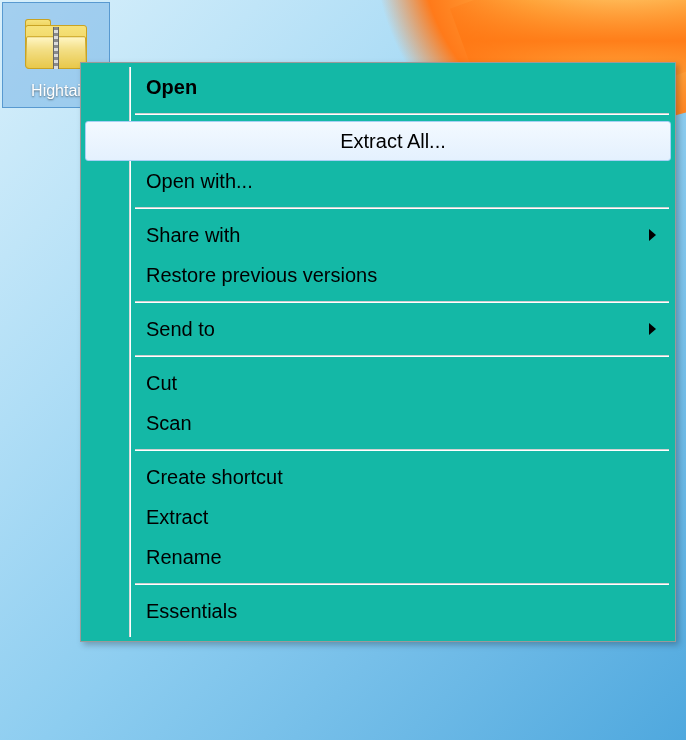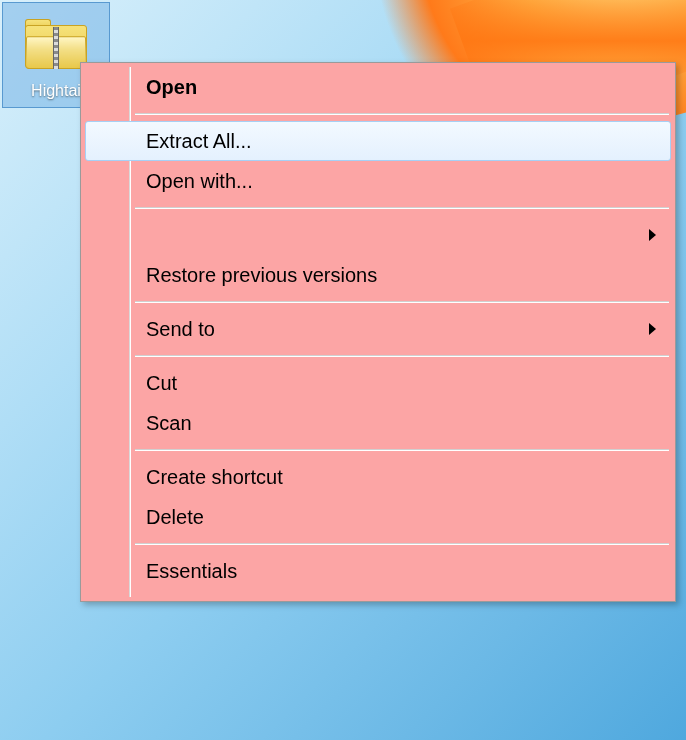--- a/index.html
+++ b/index.html
@@ -94,21 +94,21 @@
     border-left: 1px solid #666;
     border-right: 1px solid #666;
   }
 
   
   .context-menu {
     position: absolute;
     top: 62px;
     left: 80px;
     width: 596px;
-    background: #fca5a5;
+    background: #14b8a6;
     border: 1px solid #9a9a9a;
     box-shadow: 3px 3px 6px rgba(0,0,0,0.25);
     padding: 4px 2px 10px 2px;
     font-size: 20px;
     color: #000;
   }
   .gutter-line {
     position: absolute;
     top: 4px;
     bottom: 4px;
@@ -126,20 +126,21 @@
     padding-right: 30px;
     border: 1px solid transparent;
     border-radius: 3px;
     margin: 0 2px;
     cursor: default;
   }
   .menu-item.bold { font-weight: 700; }
   .menu-item.hover {
     background: linear-gradient(#f3f9ff, #e4f1fe);
     border-color: #a6d0f5;
+    justify-content: center;
   }
   .menu-item .arrow {
     position: absolute;
     right: 14px;
     top: 50%;
     transform: translateY(-50%);
     width: 0; height: 0;
     border-top: 6px solid transparent;
     border-bottom: 6px solid transparent;
     border-left: 7px solid #000;
@@ -196,20 +197,21 @@
   </div>
 
 
   <div class="menu-item">
     <span>Open with...</span>
   </div>
 
   <div class="separator"></div>
 
   <div class="menu-item">
+    <span>Share with</span>
     <span class="arrow"></span>
   </div>
 
   <div class="menu-item">
     <span>Restore previous versions</span>
   </div>
 
   <div class="separator"></div>
 
   <div class="menu-item">
@@ -227,22 +229,25 @@
     <span>Scan</span>
   </div>
 
   <div class="separator"></div>
 
   <div class="menu-item">
     <span>Create shortcut</span>
   </div>
 
   <div class="menu-item">
-    <span>Delete</span>
-  </div>
-
+    <span>Extract</span>
+  </div>
+
+  <div class="menu-item">
+    <span>Rename</span>
+  </div>
 
   <div class="separator"></div>
 
   <div class="menu-item">
     <span>Essentials</span>
   </div>
 </div>
 
 </body></html>

